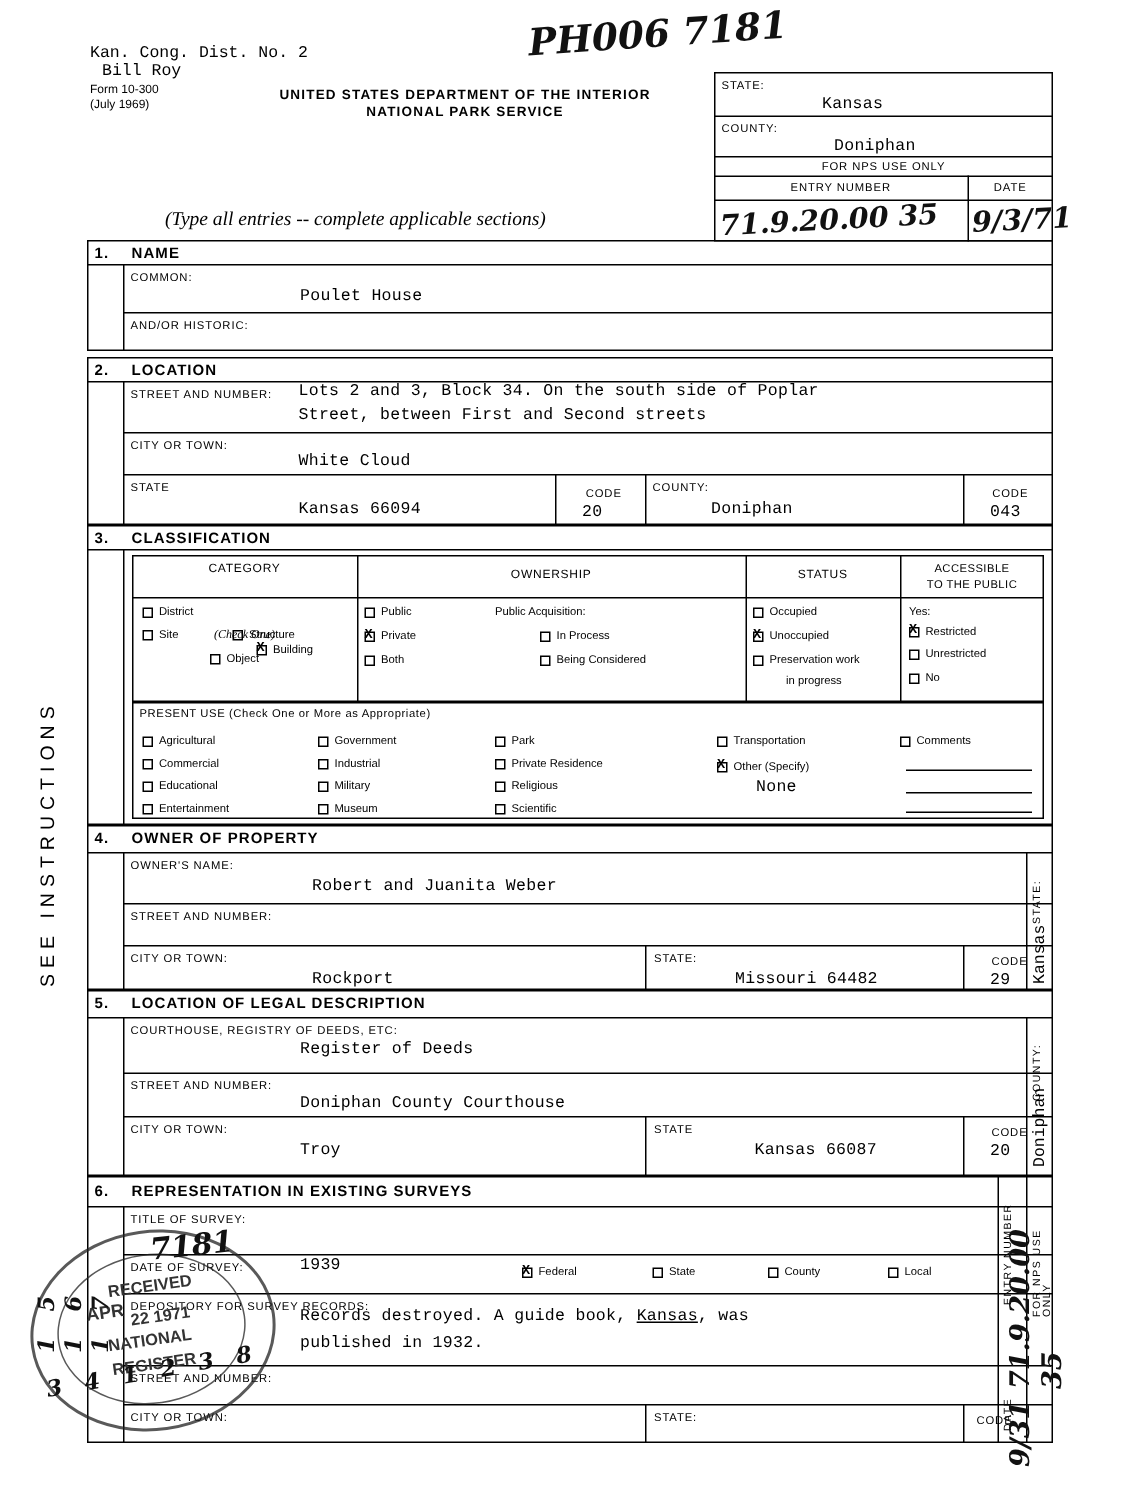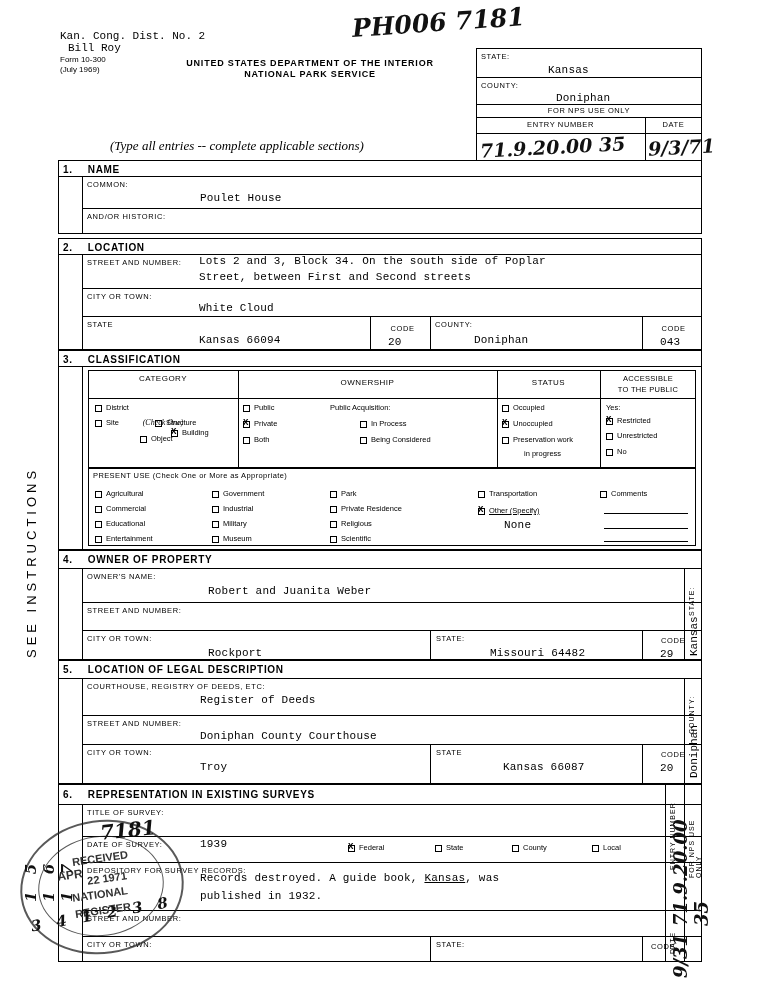--- a/index.html
+++ b/index.html
@@ -323,21 +323,21 @@
   <div class="abs cbrow" style="left:330px; top:519px;">
     <span class="cb"></span><span>Religious</span>
   </div>
   <div class="abs cbrow" style="left:330px; top:534px;">
     <span class="cb"></span><span>Scientific</span>
   </div>
 
   <div class="abs cbrow" style="left:478px; top:489px;">
     <span class="cb"></span><span>Transportation</span>
   </div>
-  <div class="abs cbrow" style="left:478px; top:506px;text-decoration:underline;">
+  <div class="abs cbrow" style="left:478px; top:506px;">
     <span class="cb x"></span><span style="font-family:'Liberation Sans',sans-serif;">Other (Specify)</span>
   </div>
   <div class="abs typed" style="left:504px; top:519px;">None</div>
 
   <div class="abs cbrow" style="left:600px; top:489px;">
     <span class="cb"></span><span>Comments</span>
   </div>
   <div class="blankline" style="left:604px; top:513px; width:84px;"></div>
   <div class="blankline" style="left:604px; top:528px; width:84px;"></div>
   <div class="blankline" style="left:604px; top:541px; width:84px;"></div>

